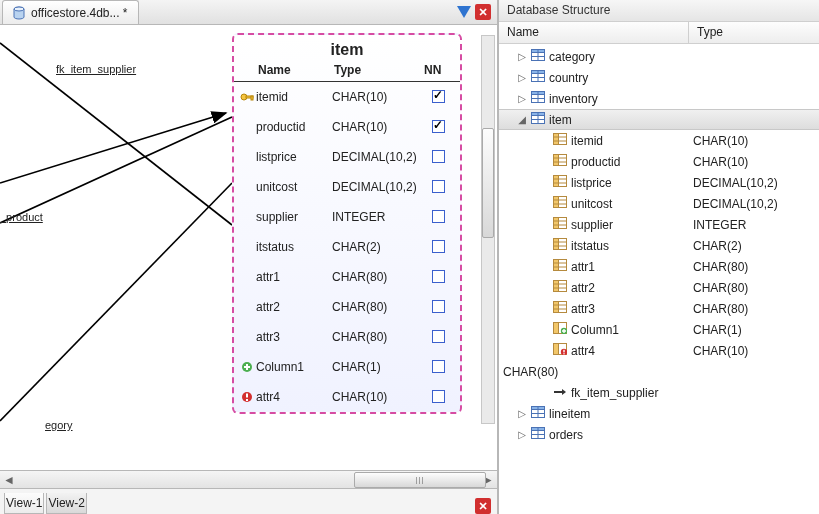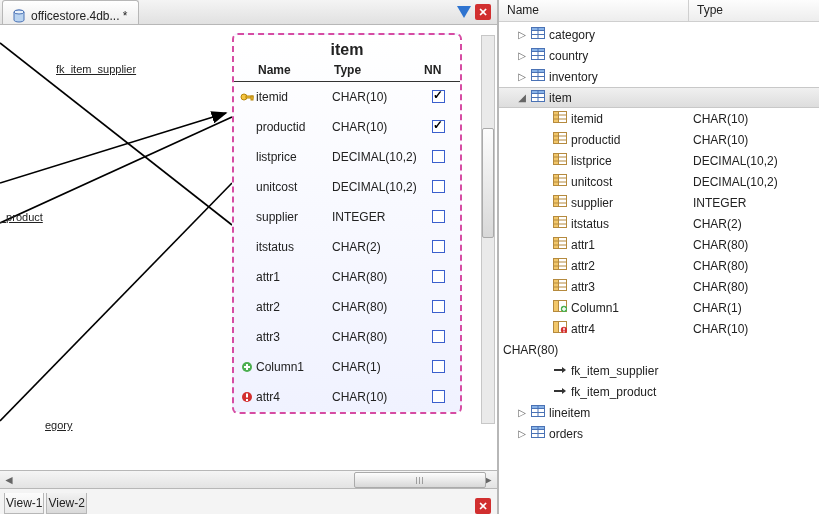--- a/index.html
+++ b/index.html
@@ -2,21 +2,21 @@
 <html><head>
 <meta charset="utf-8">
 <style>
   * { box-sizing: border-box; margin: 0; padding: 0; }
   html, body { width: 819px; height: 514px; font-family: "Segoe UI", Tahoma, sans-serif; font-size: 12px; color: #222; background: #fff; overflow: hidden; }
   .app { display: flex; width: 819px; height: 514px; }
 
   
   .left { width: 498px; height: 514px; position: relative; border-right: 1px solid #b7b7b7; display: flex; flex-direction: column; background: #fff; }
   .tabbar { height: 25px; background: linear-gradient(#f4f4f4,#e1e1e1); border-bottom: 1px solid #b7b7b7; display: flex; align-items: center; }
-  .tab { height: 24px; padding: 8px 10px; display: flex; gap: 6px; background: linear-gradient(#ffffff,#ececec); border: 1px solid #b7b7b7; border-bottom: none; border-radius: 3px 3px 0 0; margin-left: 2px; font-size: 12px; }
+  .tab { height: 24px; padding: 0 10px; display: flex; align-items: center; gap: 6px; background: linear-gradient(#ffffff,#ececec); border: 1px solid #b7b7b7; border-bottom: none; border-radius: 3px 3px 0 0; margin-left: 2px; font-size: 12px; }
   .tab .db-icon { width: 12px; height: 14px; }
   .tabright { margin-left: auto; display: flex; align-items: center; gap: 4px; padding-right: 6px; }
   .tri-blue { width: 0; height: 0; border-left: 7px solid transparent; border-right: 7px solid transparent; border-top: 12px solid #2f74d0; }
   .close-x { width: 16px; height: 16px; background: #d12f2f; color: #fff; font-weight: bold; display: flex; align-items: center; justify-content: center; border-radius: 2px; font-size: 11px; }
 
   .canvas { flex: 1; position: relative; overflow: hidden; background: #fff; }
   .canvas svg.links { position: absolute; inset: 0; width: 100%; height: 100%; }
 
   .fk-label { position: absolute; font-size: 11px; text-decoration: underline; }
   .stub-label { position: absolute; font-size: 11px; text-decoration: underline; }
@@ -212,20 +212,21 @@
     <div class="viewtabs">
       <div class="vtab">View-1</div>
       <div class="vtab active">View-2</div>
       <div class="vclose">
           <div class="close-x">✕</div>
         </div>
     </div>
   </div>
 
   <div class="right">
+    <div class="right-title">Database Structure</div>
     <div class="right-head">
       <div class="rh-name">Name</div>
       <div class="rh-type">Type</div>
     </div>
     <div class="tree" id="tree">
         <div class="trow">
           <div class="tcell-name indent0">
             <span class="twist">▷</span>
             <span><svg width="14" height="12" viewBox="0 0 14 12">
                 <rect x="0.5" y="0.5" width="13" height="11" fill="#fff" stroke="#4a72b5"></rect>
@@ -428,31 +429,20 @@
             <span class="twist"></span>
             <span><svg width="14" height="10" viewBox="0 0 14 10">
                 <line x1="1" y1="5" x2="10" y2="5" stroke="#333" stroke-width="2"></line>
                 <path d="M9 2 L13 5 L9 8 Z" fill="#333"></path>
               </svg></span>
             <span>fk_item_supplier</span>
           </div>
           <div class="tcell-type"></div>
         </div>
         <div class="trow">
-          <div class="tcell-name indent1">
-            <span class="twist"></span>
-            <span><svg width="14" height="10" viewBox="0 0 14 10">
-                <line x1="1" y1="5" x2="10" y2="5" stroke="#333" stroke-width="2"></line>
-                <path d="M9 2 L13 5 L9 8 Z" fill="#333"></path>
-              </svg></span>
-            <span>fk_item_product</span>
-          </div>
-          <div class="tcell-type"></div>
-        </div>
-        <div class="trow">
           <div class="tcell-name indent0">
             <span class="twist">▷</span>
             <span><svg width="14" height="12" viewBox="0 0 14 12">
                 <rect x="0.5" y="0.5" width="13" height="11" fill="#fff" stroke="#4a72b5"></rect>
                 <rect x="0.5" y="0.5" width="13" height="3" fill="#8ab4e8" stroke="#4a72b5"></rect>
                 <line x1="0.5" y1="7.5" x2="13.5" y2="7.5" stroke="#4a72b5"></line>
                 <line x1="7" y1="0.5" x2="7" y2="11.5" stroke="#4a72b5"></line>
               </svg></span>
             <span>lineitem</span>
           </div>

